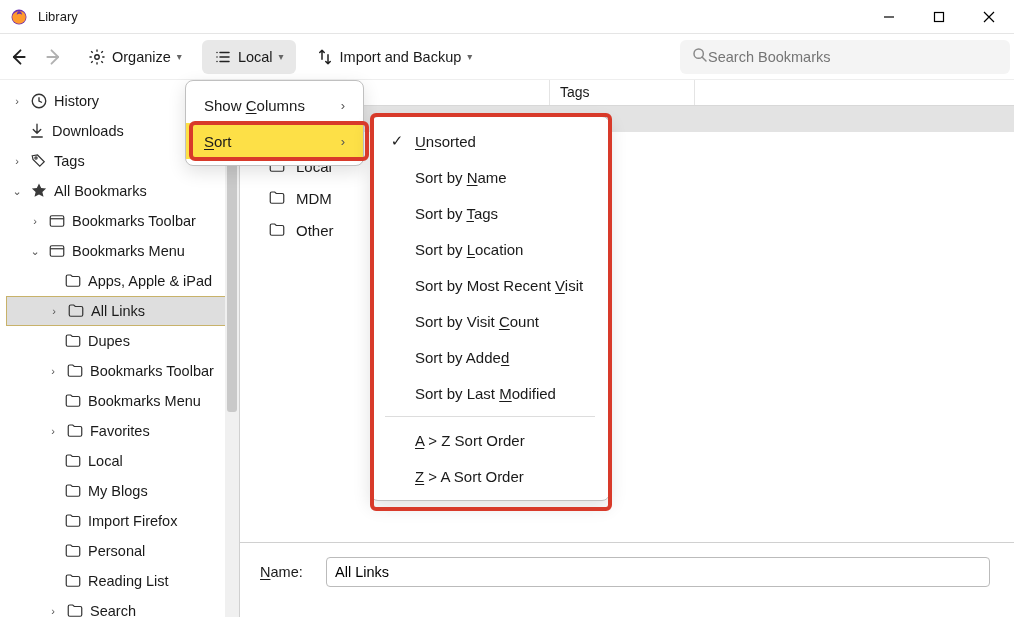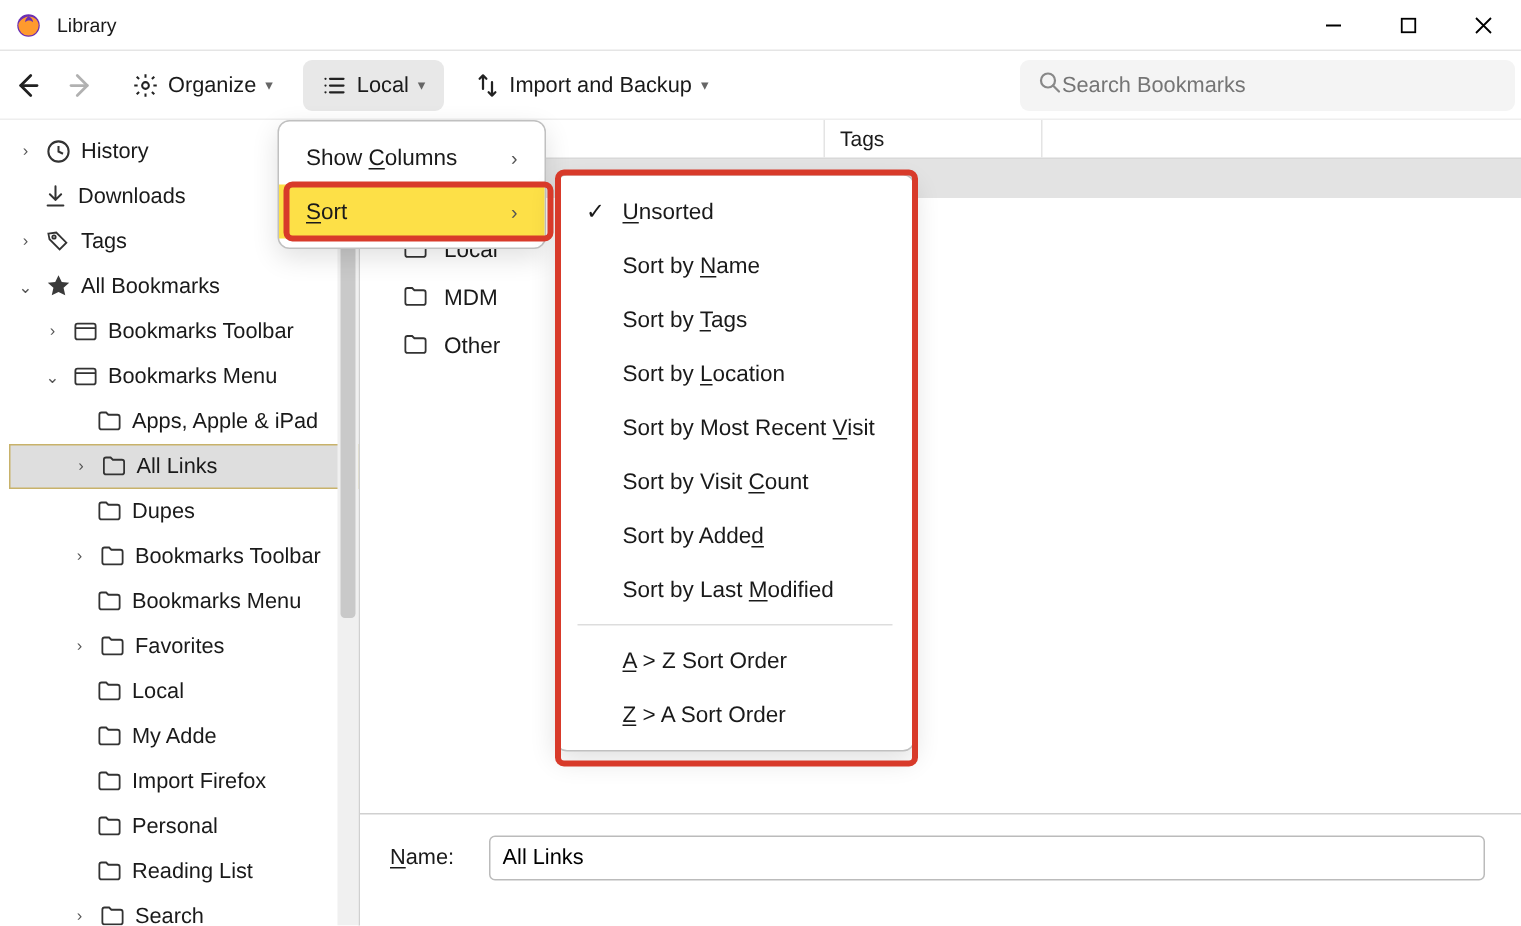--- a/index.html
+++ b/index.html
@@ -286,21 +286,21 @@
             </svg>
           </span>
         <span>Local</span>
       </div>
       <div class="trow ind2" style="padding-left:58px">
         <span class="icon">
             <svg>
               <use href="#fld"></use>
             </svg>
           </span>
-        <span>My Adde</span>
+        <span>My Blogs</span>
       </div>
       <div class="trow ind2" style="padding-left:58px">
         <span class="icon">
             <svg>
               <use href="#fld"></use>
             </svg>
           </span>
         <span>Import Firefox</span>
       </div>
       <div class="trow ind2" style="padding-left:58px">

